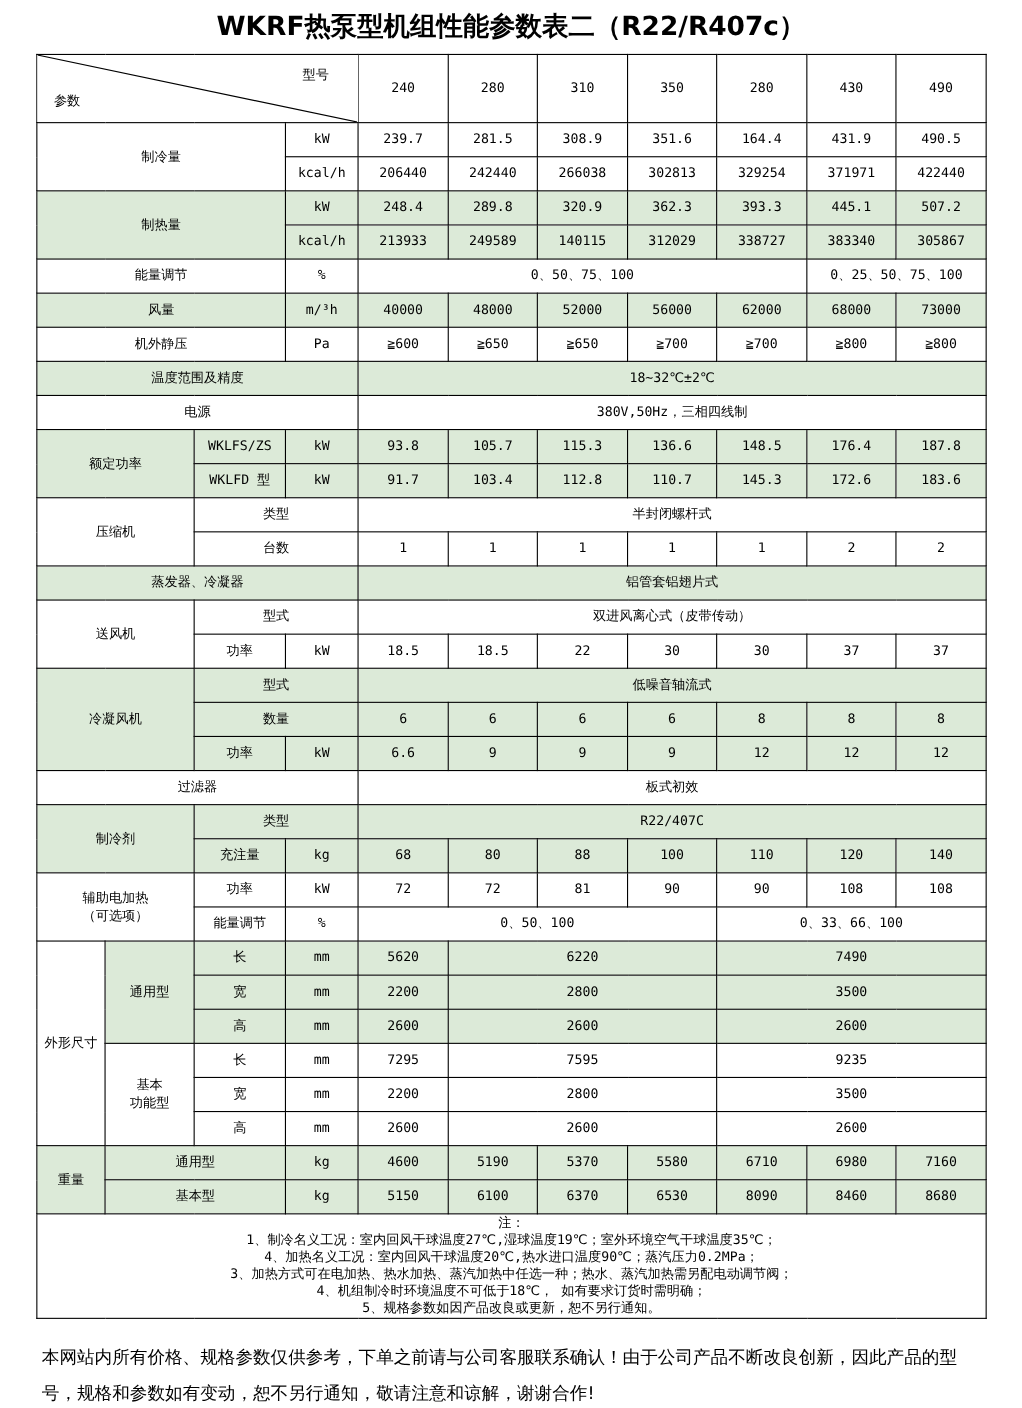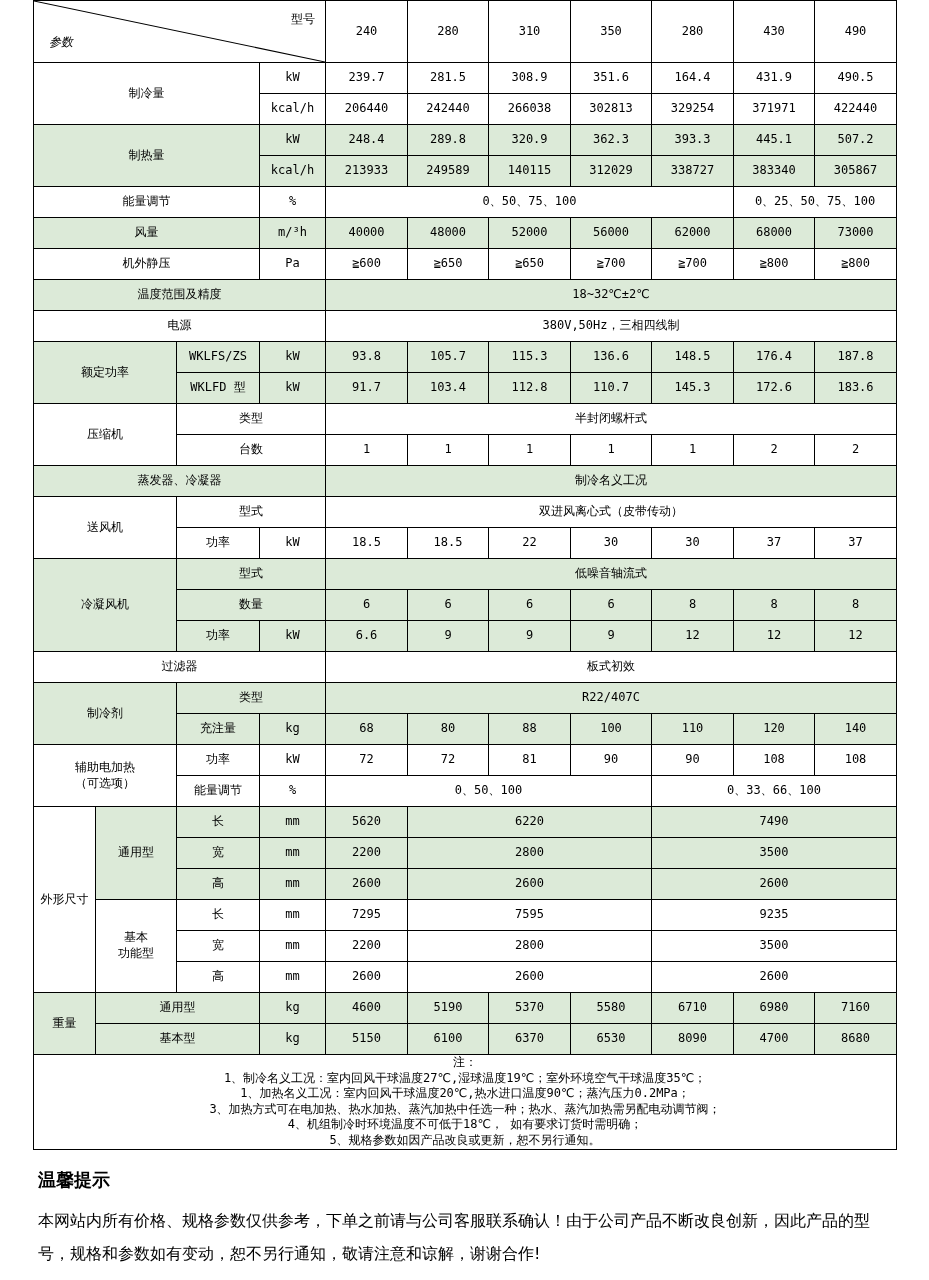--- a/index.html
+++ b/index.html
@@ -9,31 +9,32 @@
   table.spec{border-collapse:collapse;table-layout:fixed;width:863px;margin-left:33px;
     font-family:"DejaVu Sans Mono","DejaVu Sans",sans-serif;}
   table.spec td{border:1px solid #000;text-align:center;vertical-align:middle;height:30px;
     padding:0 1px;font-size:12px;line-height:1.3;overflow:hidden;background:#fff;}
   tr.g td{background:#dcead8;}
   td.w{background:#fff !important;margin-left:28px;}
   tr.header-row td{height:61px;}
   td.unit{font-size:11px;}
   td.diag{position:relative;padding:0;}
   td.diag svg{position:absolute;left:0;top:0;width:100%;height:100%;display:block;}
-  .lbl-model{position:absolute;top:11px;right:10px;font-size:12px;}
-  .lbl-param{position:absolute;bottom:11px;left:15px;font-size:12px;font-style:italic;}
+  .lbl-model{position:absolute;top:11px;right:26px;font-size:12px;}
+  .lbl-param{position:absolute;bottom:11px;left:15px;font-size:12px;}
   td.notes-cell{height:auto;text-align:left;padding:5px 10px 7px 25px;font-size:12px;line-height:19px;}
   .tip{margin:18px 36px 0 38px;}
   .tip-title{font-size:18px;font-weight:bold;margin:0 0 12px 0;}
   .tip-body{font-size:16px;line-height:33px;margin:0;}
 </style>
 </head>
 <body>
 
 <div class="page">
+  <div class="title">WKRF热泵型机组性能参数表二（R22/R407c）</div>
 
   <table class="spec">
     <colgroup>
       <col style="width:62px">
         <col style="width:81px">
         <col style="width:83px">
         <col style="width:66px">
       <col style="width:82px">
         <col style="width:81px">
         <col style="width:82px">
@@ -181,21 +182,21 @@
           <td>1</td>
           <td>1</td>
           <td>1</td>
           <td>1</td>
           <td>2</td>
           <td>2</td>
         </tr>
 
     <tr class="g">
       <td colspan="4">蒸发器、冷凝器</td>
-      <td colspan="7">制冷名义工况</td>
+      <td colspan="7">铝管套铝翅片式</td>
     </tr>
 
     <tr>
       <td colspan="2" rowspan="2">送风机</td>
       <td colspan="2">型式</td>
       <td colspan="7">双进风离心式（皮带传动）</td>
     </tr>
     <tr>
       <td>功率</td>
       <td class="unit">kW</td>
@@ -341,34 +342,33 @@
           <td>7160</td>
         </tr>
     <tr class="g">
       <td colspan="2">基本型</td>
       <td class="unit">kg</td>
     <td>5150</td>
           <td>6100</td>
           <td>6370</td>
           <td>6530</td>
           <td>8090</td>
-          <td>4700</td>
+          <td>8460</td>
           <td>8680</td>
         </tr>
 
     <tr>
       <td class="notes-cell" colspan="11">
         <div>注：</div>
         <div>1、制冷名义工况：室内回风干球温度27℃,湿球温度19℃；室外环境空气干球温度35℃；</div>
-        <div>1、加热名义工况：室内回风干球温度20℃,热水进口温度90℃；蒸汽压力0.2MPa；</div>
+        <div>4、加热名义工况：室内回风干球温度20℃,热水进口温度90℃；蒸汽压力0.2MPa；</div>
         <div>3、加热方式可在电加热、热水加热、蒸汽加热中任选一种；热水、蒸汽加热需另配电动调节阀；</div>
         <div>4、机组制冷时环境温度不可低于18℃， 如有要求订货时需明确；</div>
         <div>5、规格参数如因产品改良或更新，恕不另行通知。</div>
       </td>
     </tr>
   </tbody>
     </table>
 
   <div class="tip">
-    <div class="tip-title">温馨提示</div>
     <p class="tip-body">本网站内所有价格、规格参数仅供参考，下单之前请与公司客服联系确认！由于公司产品不断改良创新，因此产品的型号，规格和参数如有变动，恕不另行通知，敬请注意和谅解，谢谢合作!</p>
   </div>
 </div>
 
 </body></html>

